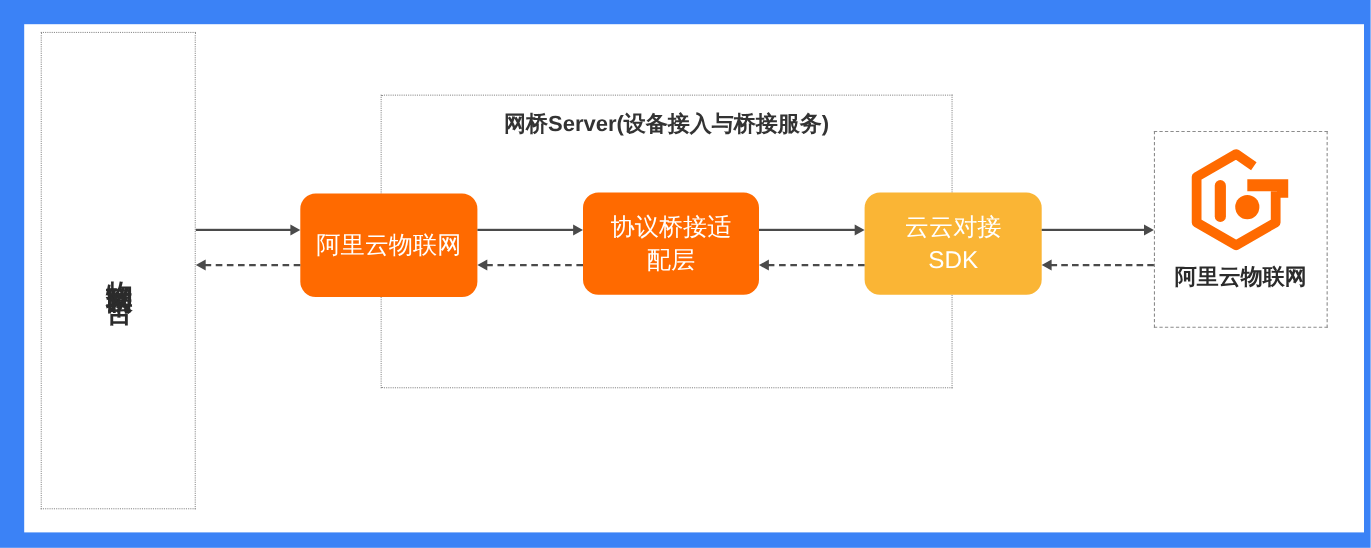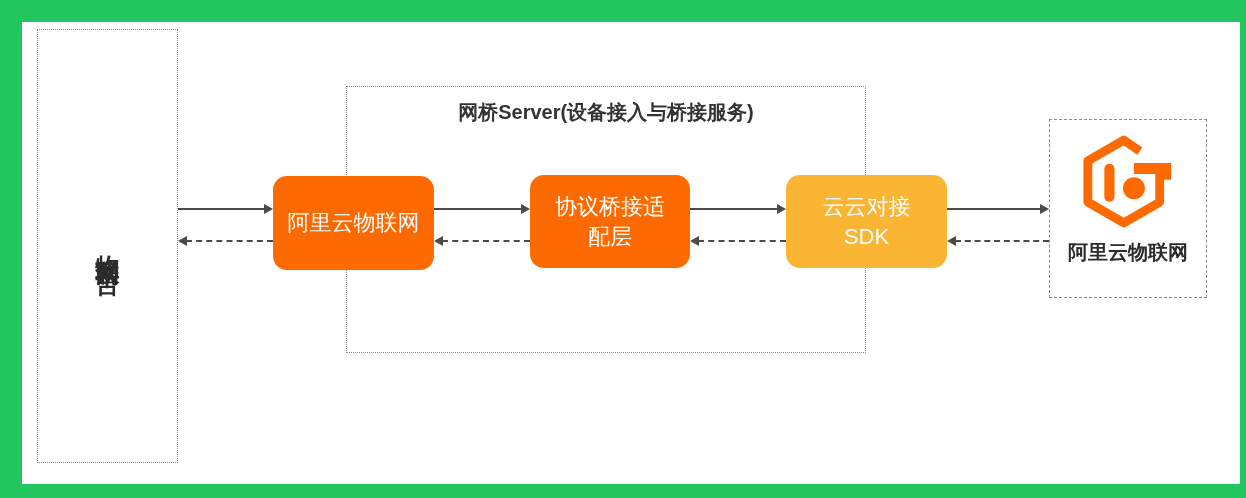--- a/index.html
+++ b/index.html
@@ -1,17 +1,17 @@
 <!DOCTYPE html>
 <html><head>
 <meta charset="utf-8">
 <style>
   html,body{margin:0;padding:0;}
   body{font-family:"Liberation Sans","DejaVu Sans",sans-serif;}
-  .stage{position:relative;width:1246px;height:498px;background:#22c55e;overflow:hidden;}
+  .stage{position:relative;width:1246px;height:498px;background:#3b82f6;overflow:hidden;}
   .panel{position:absolute;left:22px;top:22px;width:1218px;height:462px;background:#FFFFFF;}
 
   
   .iot-left-box{position:absolute;left:37px;top:29px;width:141px;height:434px;
     border:1px dotted #8F8F8F;box-sizing:border-box;
     display:flex;align-items:center;justify-content:center;z-index:1;}
   .iot-left-label{writing-mode:vertical-lr;text-orientation:upright;
     font-size:24px;font-weight:600;color:#2B2B2B;letter-spacing:4px;line-height:1;}
 
   .bridge-box{position:absolute;left:346px;top:86px;width:520px;height:267px;

